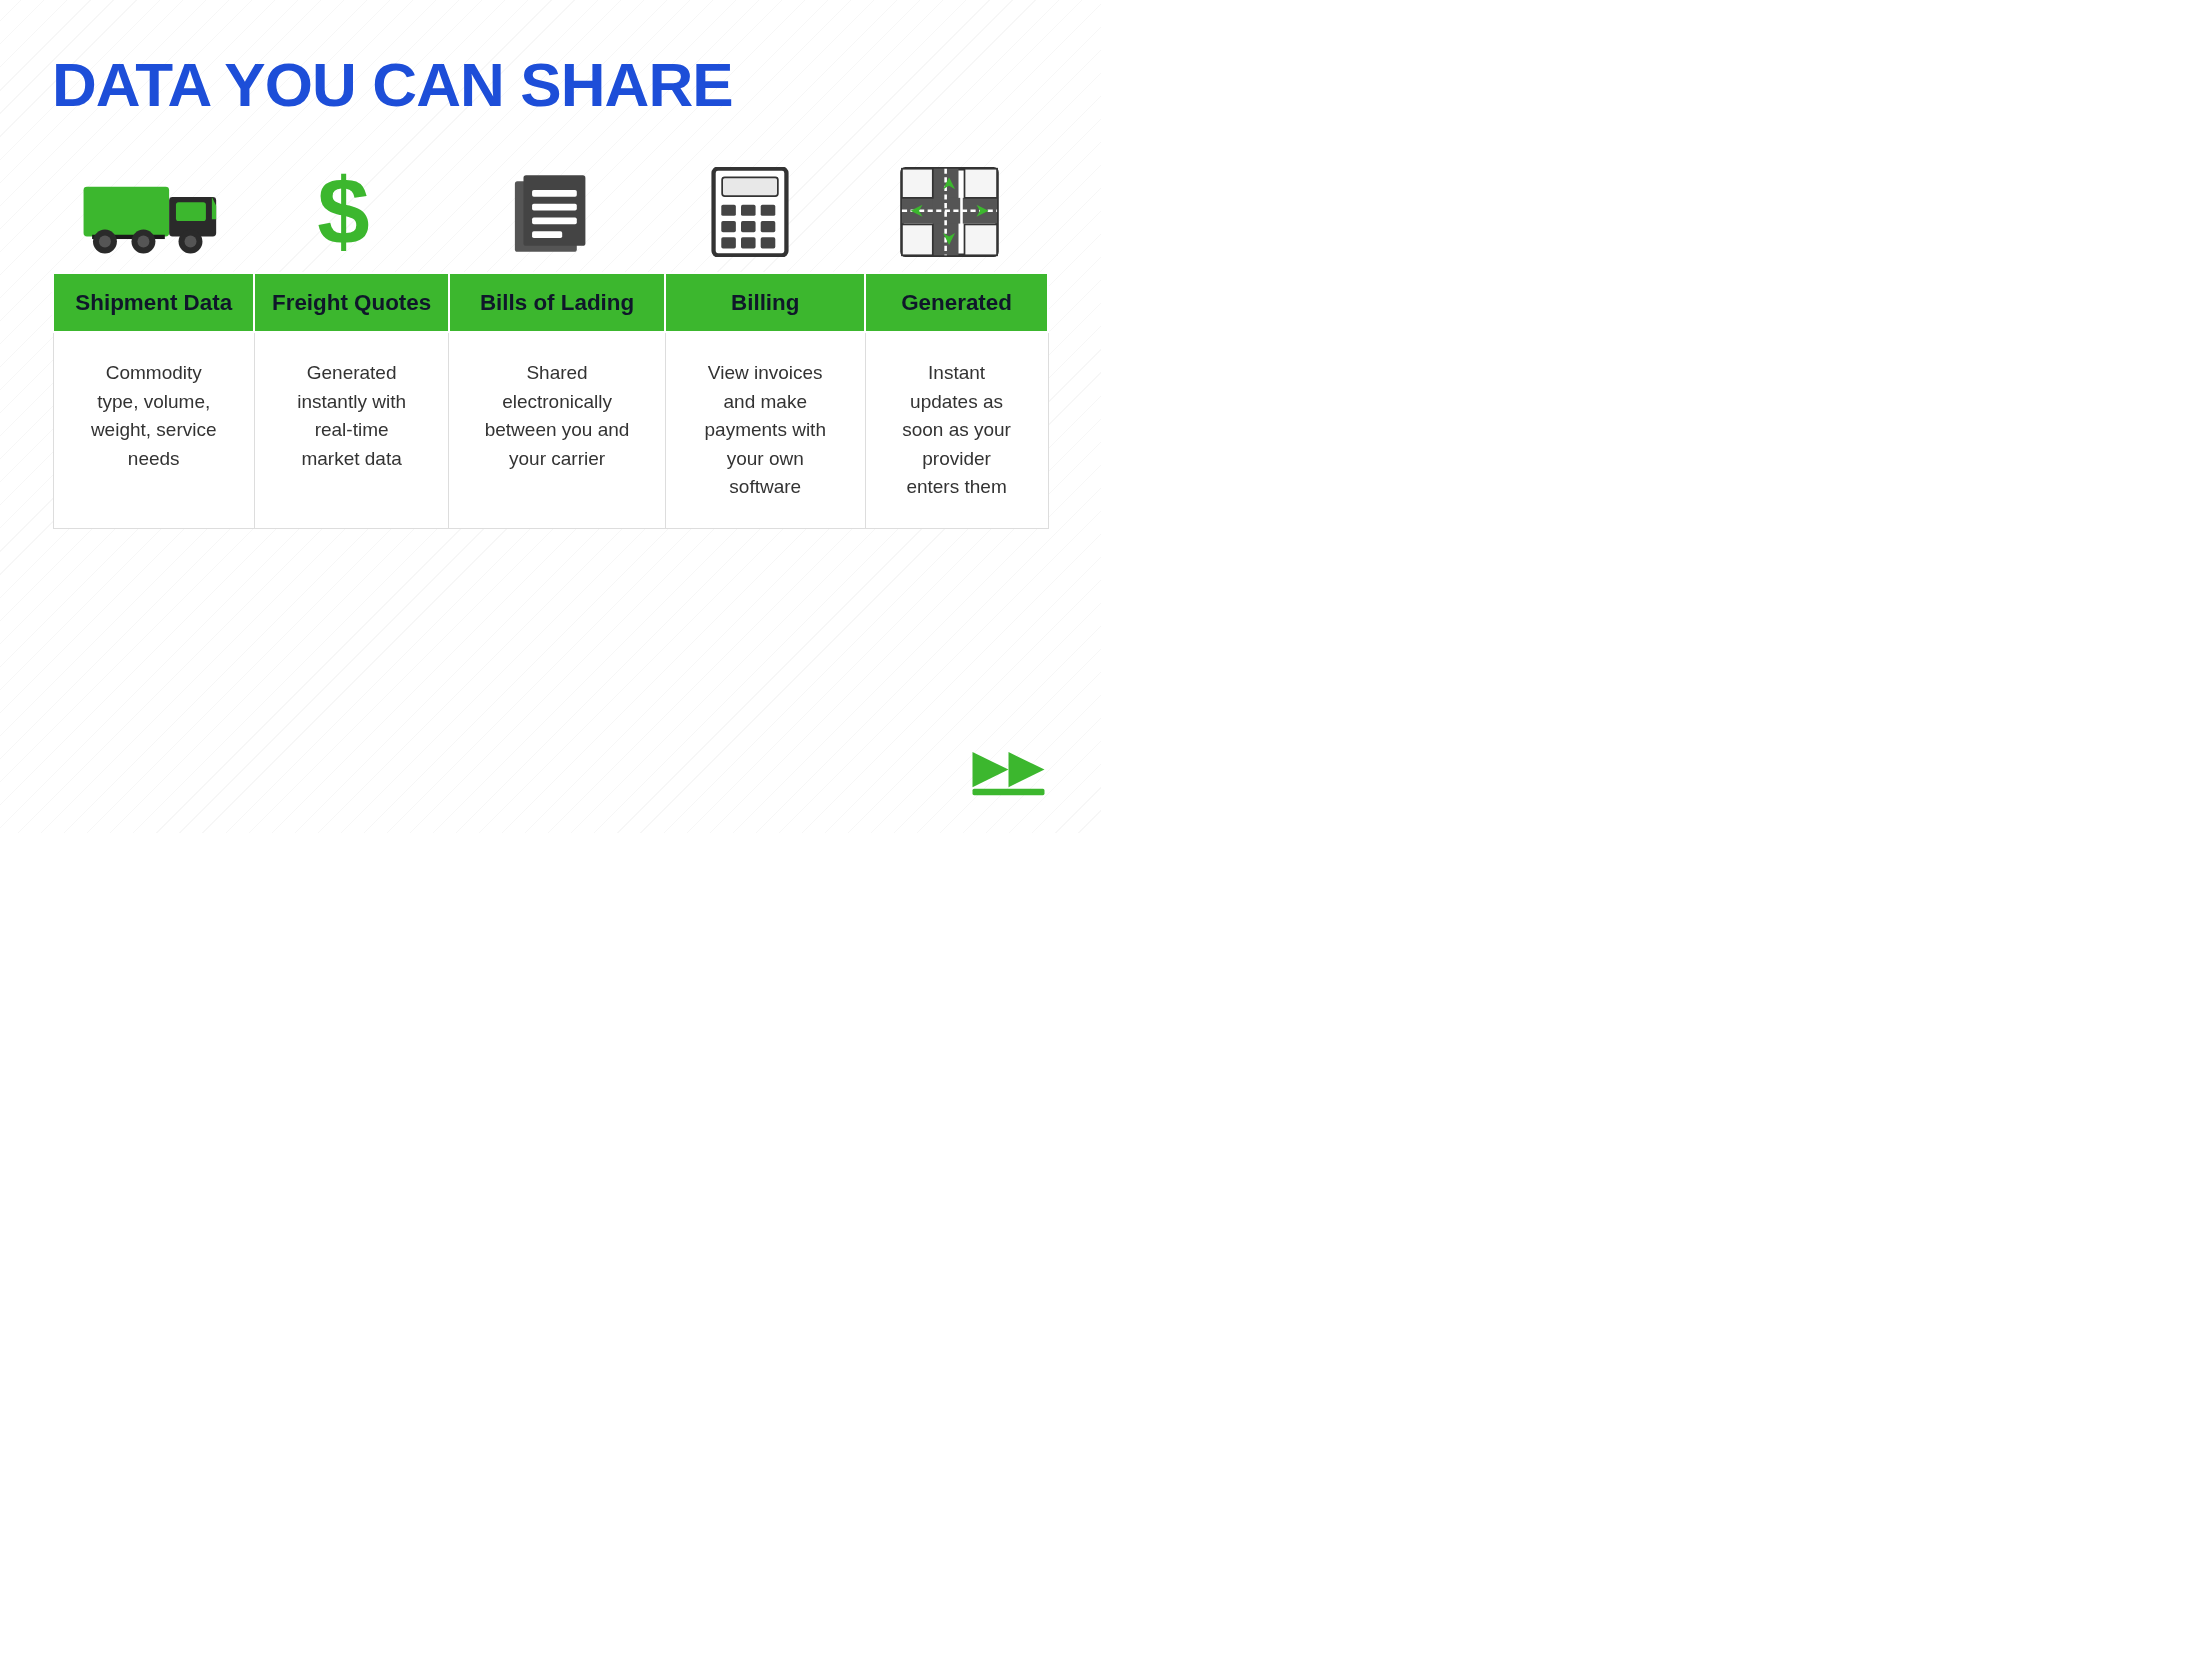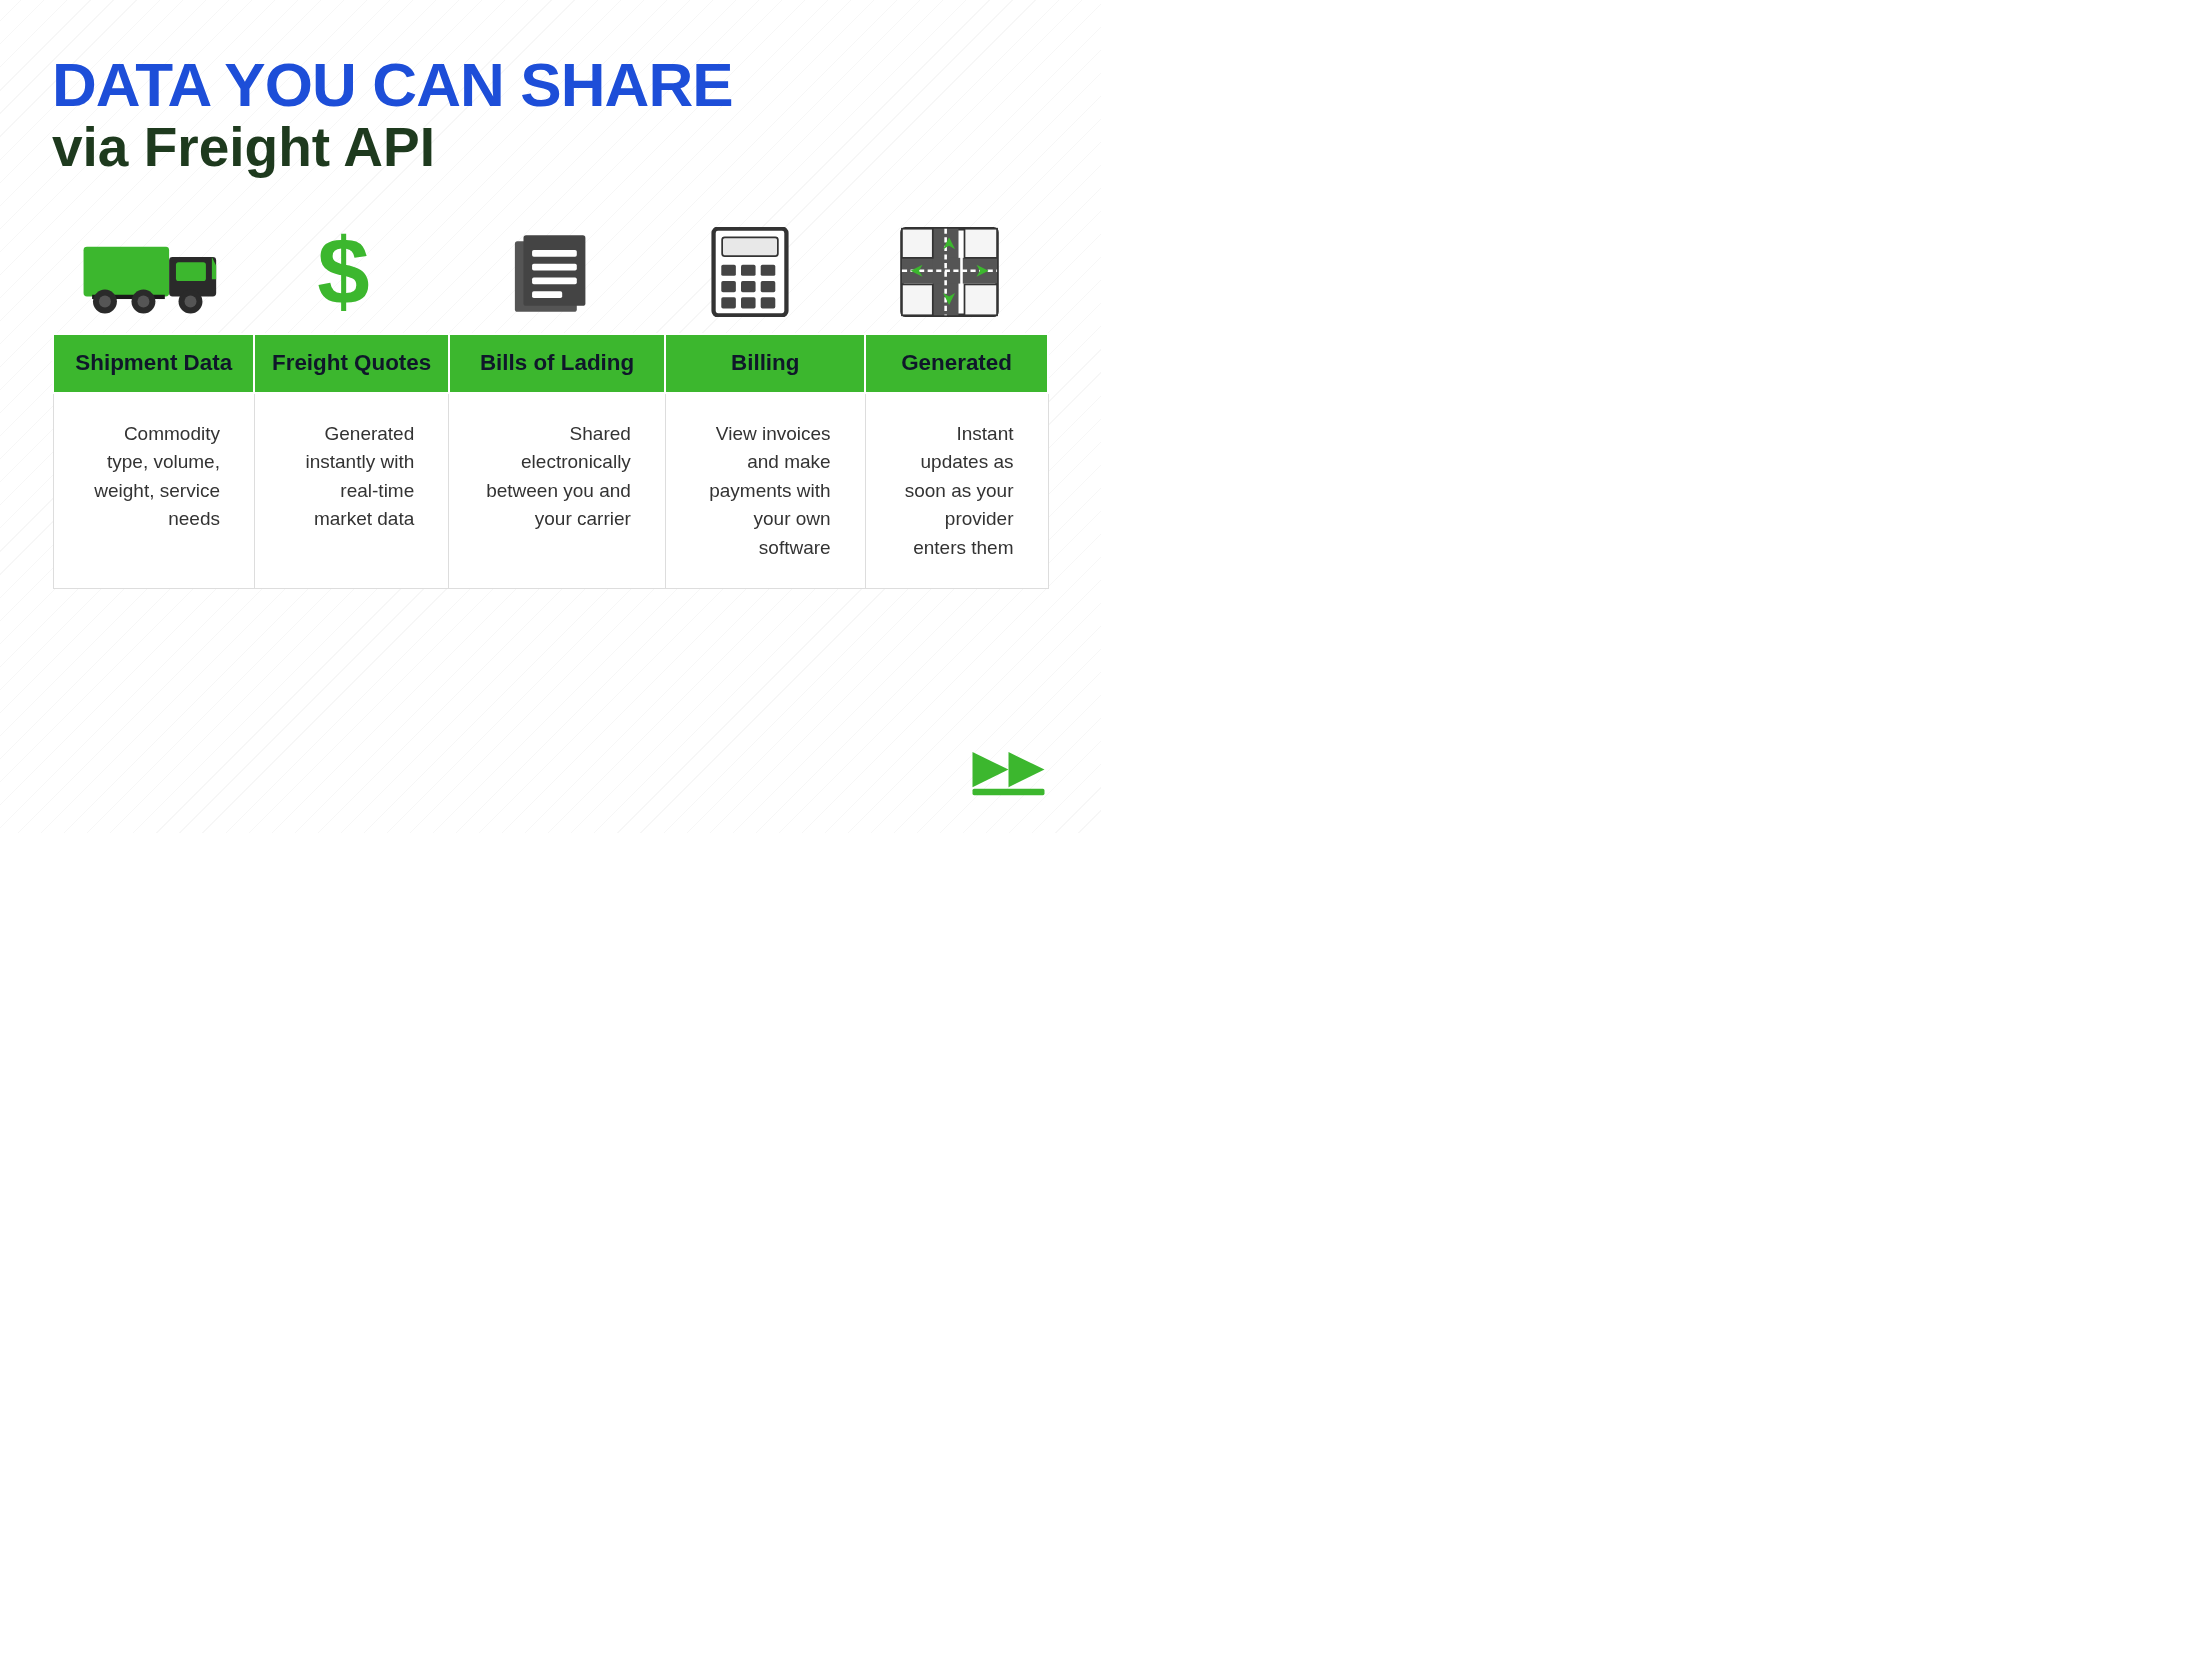--- a/index.html
+++ b/index.html
@@ -84,21 +84,21 @@
       font-weight: 900;
       text-align: center;
       padding: 15.5px 10.3px;
       border: 2.6px solid #ffffff;
     }
 
     .data-table .desc-row td {
       background: #ffffff;
       color: #333333;
       font-size: 19px;
-      text-align: right;
+      text-align: center;
       padding: 26px 34px;
       border: 1.7px solid #dddddd;
       vertical-align: top;
       line-height: 1.5;
     }
 
     
     .icon-truck svg,
     .icon-dollar svg,
     .icon-bol svg,
@@ -119,21 +119,20 @@
       height: 52px;
     }
   </style>
 </head>
 <body>
 
 <div class="page-wrapper">
 
   <div class="headline">
     <div class="headline-main">DATA YOU CAN SHARE</div>
-    <div class="headline-sub">via Freight API</div>
   </div>
 
   <div class="icons-row">
 
     <div class="icon-cell icon-truck">
       <svg width="138" height="77" viewBox="0 0 160 90" fill="none" xmlns="http://www.w3.org/2000/svg">
 
         <rect x="0" y="8" width="100" height="58" rx="4" fill="#3cb72e"></rect>
 
         <rect x="100" y="20" width="55" height="46" rx="4" fill="#2a2a2a"></rect>

